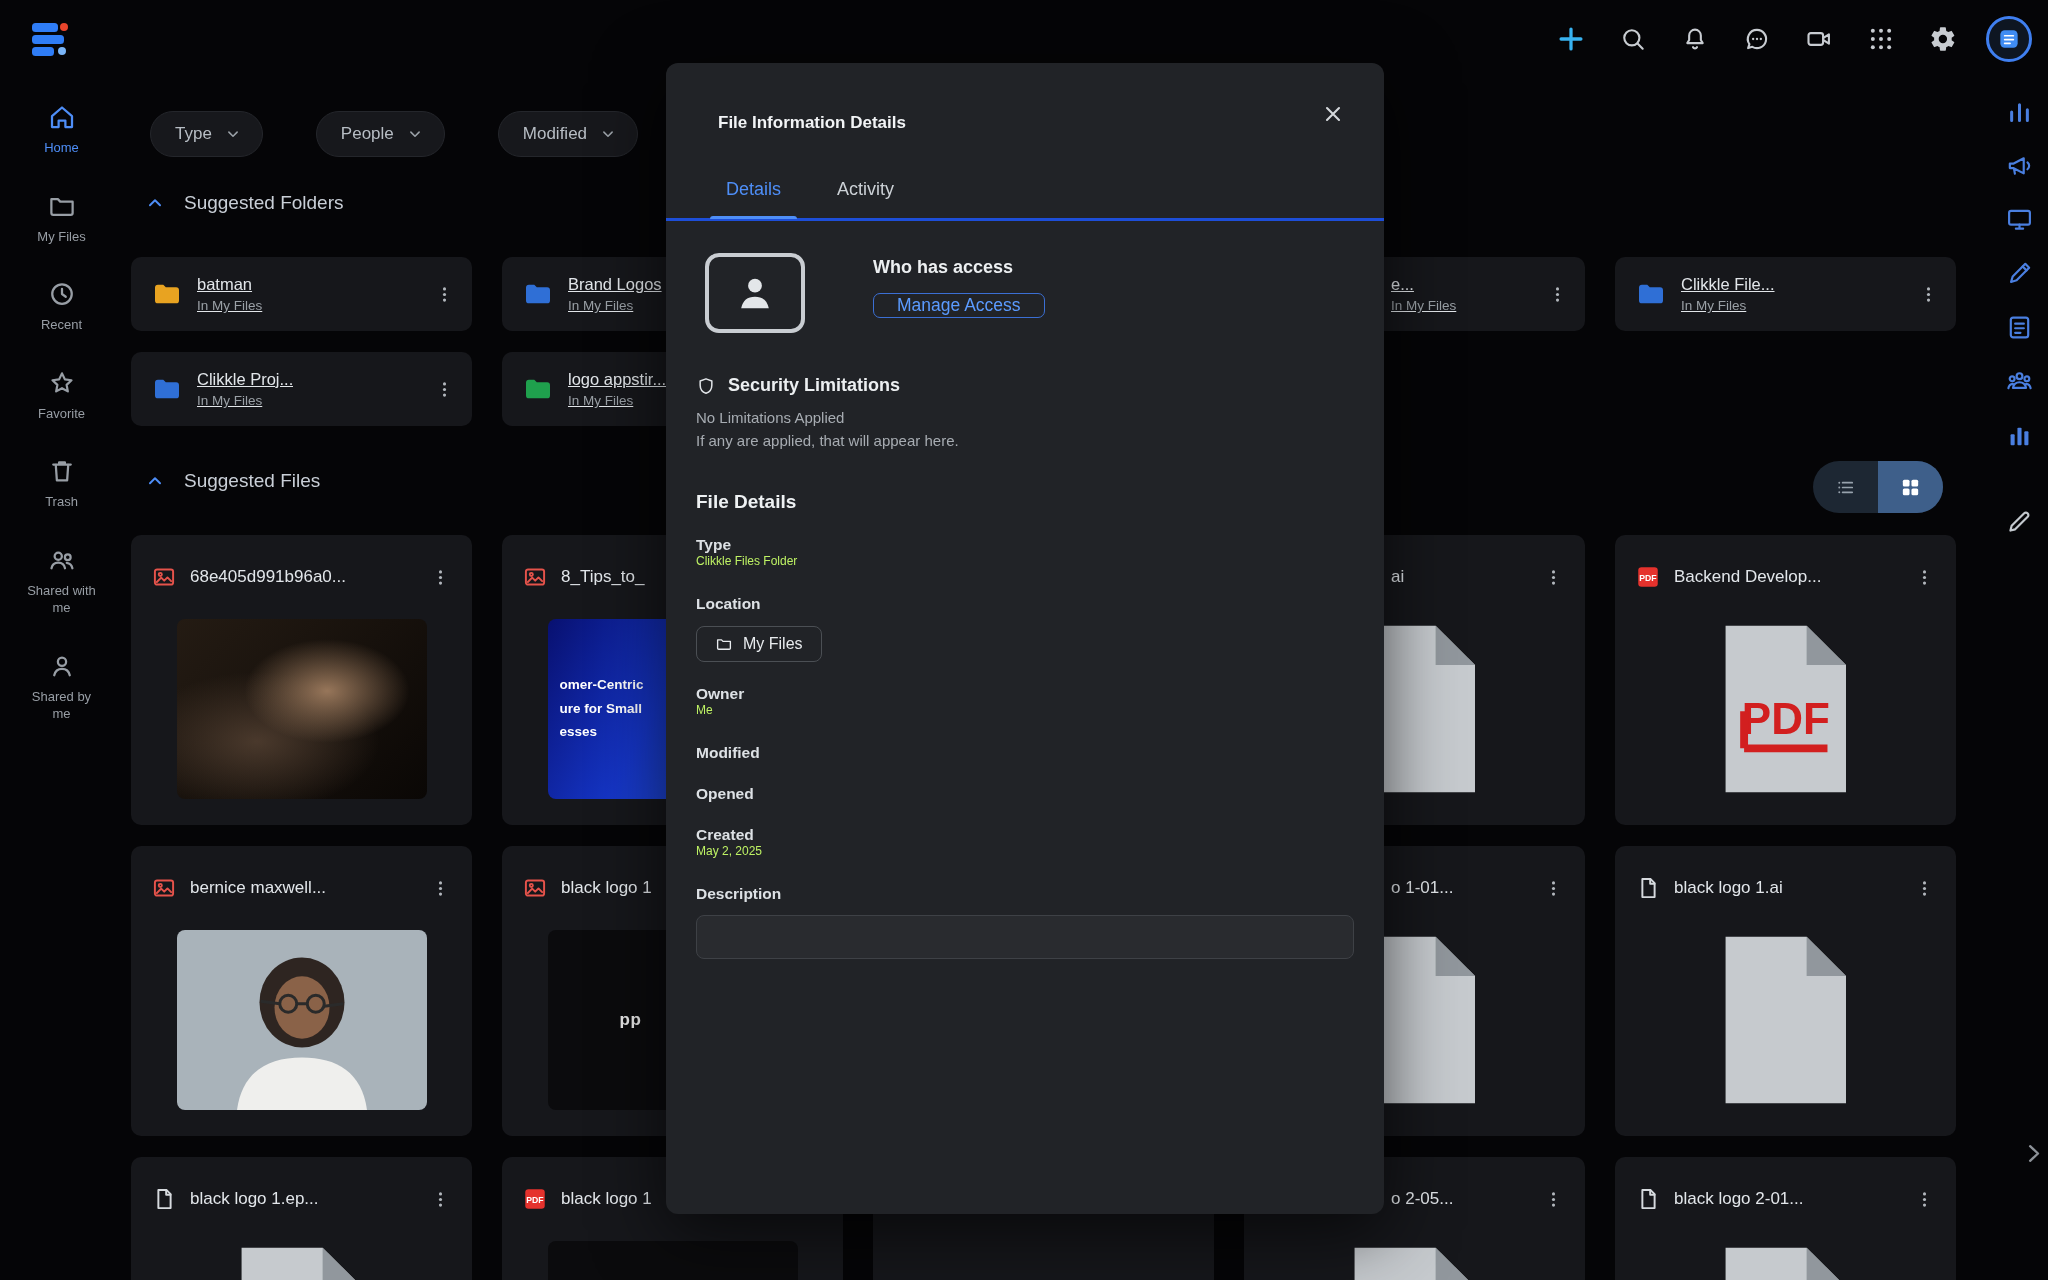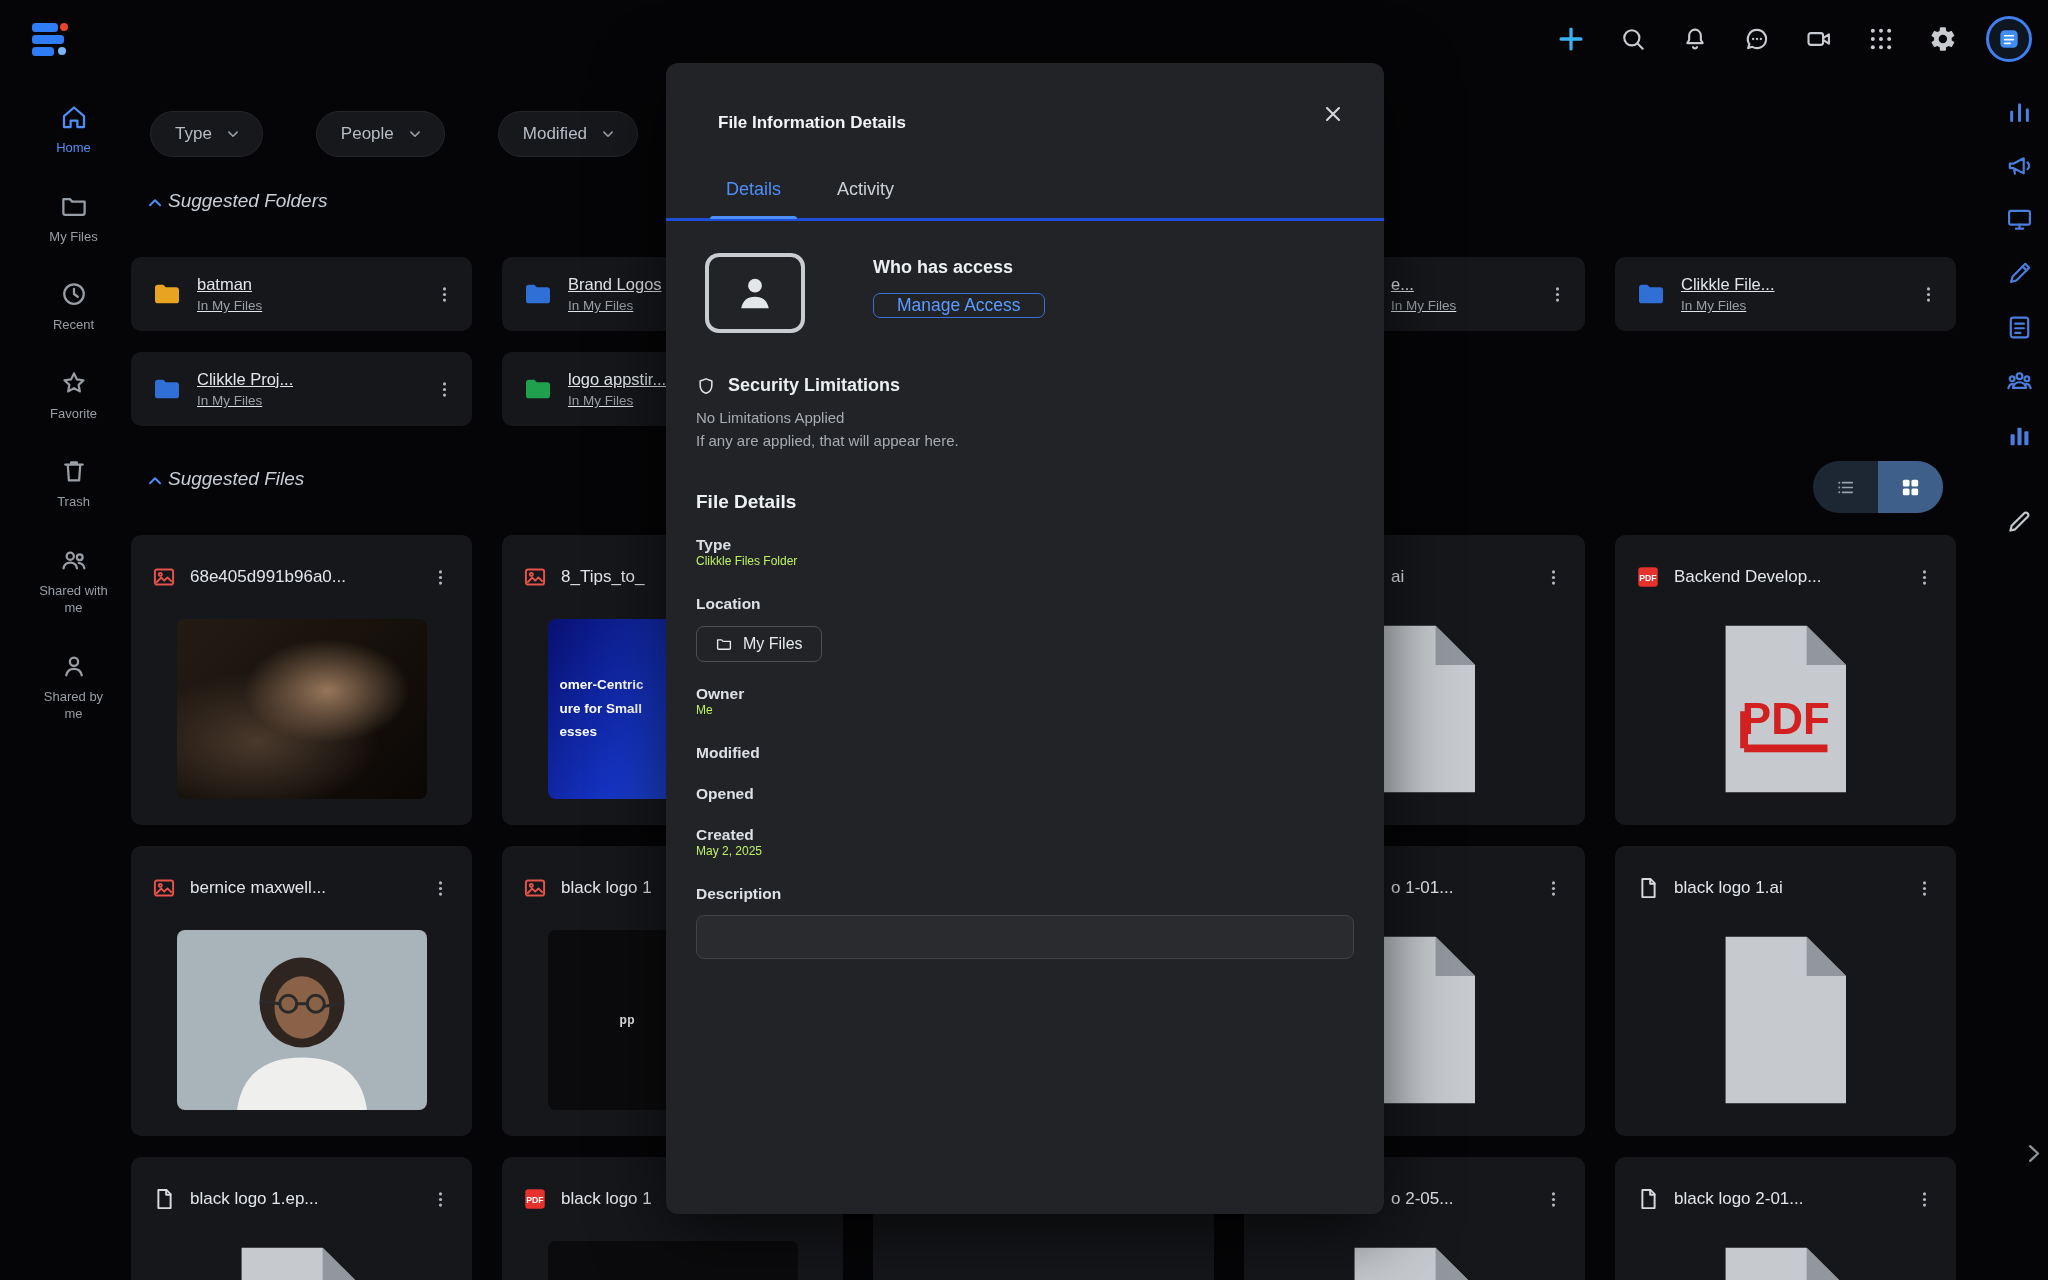--- a/index.html
+++ b/index.html
@@ -18,21 +18,21 @@
   .tb-actions{display:flex;align-items:center;gap:24px;}
   .tb-btn{color:#c8ccd1;width:38px;height:38px;display:grid;place-items:center;}
   .tb-btn .icn{font-size:28px;}
   .tb-btn.plus{color:#38b2f0;}
   .tb-btn.plus .icn{font-size:34px;}
   .avatar{width:46px;height:46px;border-radius:50%;border:3px solid #3f7ff0;display:grid;place-items:center;
           background:#0e1622;box-sizing:border-box;}
   .av-in{font-size:26px;}
 
   
-  .leftnav{position:absolute;top:78px;left:16px;bottom:0;width:115px;display:flex;flex-direction:column;
+  .leftnav{position:absolute;top:78px;left:4px;bottom:0;width:115px;display:flex;flex-direction:column;
            align-items:center;padding-top:24px;gap:34px;}
   .nav-it{display:flex;flex-direction:column;align-items:center;gap:7px;color:#989ea5;width:100%;}
   .nav-it .icn{font-size:30px;}
   .nav-it .lbl{font-size:13px;line-height:1.35;max-width:76px;text-align:center;}
   .nav-it.active{color:#4e8ef7;}
 
   
   .rightrail{position:absolute;top:78px;right:0;width:58px;display:flex;flex-direction:column;
              align-items:center;padding-top:16px;gap:20px;}
   .rr-btn{color:#4a7fe0;width:34px;height:34px;display:grid;place-items:center;}
@@ -41,21 +41,21 @@
   .expand{position:absolute;left:2016px;top:1136px;color:#8d9298;width:34px;height:34px;display:grid;place-items:center;}
   .expand .icn{font-size:27px;}
 
   
   .filters{position:absolute;left:150px;top:111px;display:flex;gap:53px;}
   .chip{display:inline-flex;align-items:center;gap:12px;height:46px;padding:0 20px 0 24px;border-radius:23px;
         background:#17181c;border:1px solid #24262b;color:#b7bdc4;font-size:17px;}
   .chip .icn{font-size:18px;color:#9aa0a7;}
 
   
-  .sec-row{position:absolute;display:flex;align-items:flex-start;font-style:italic;}
+  .sec-row{position:absolute;display:flex;align-items:center;gap:16px;}
   .collapse{color:#4e8ef7;width:26px;height:26px;display:grid;place-items:center;}
   .collapse .icn{font-size:22px;}
   .sec-title{font-size:19px;color:#c9cfd7;font-weight:500;}
 
   .view-toggle{position:absolute;left:1813px;top:461px;width:130px;height:52px;border-radius:26px;
                overflow:hidden;display:flex;background:#1d2733;}
   .vt-seg{flex:1;display:grid;place-items:center;color:#97a2ad;}
   .vt-seg .icn{font-size:23px;}
   .vt-seg.selected{background:#3e5f8a;color:#fff;}
 
@@ -88,21 +88,21 @@
   .t-doc svg{height:176px;width:auto;}
   .t-photo-hand{background:
       radial-gradient(55% 48% at 60% 40%, #97765a 0%, rgba(20,12,6,0) 60%),
       radial-gradient(70% 55% at 32% 68%, #4a392c 0%, rgba(0,0,0,0) 70%),
       linear-gradient(135deg,#241b13 0%,#0a0705 100%);}
   .t-slide{background:linear-gradient(118deg,#081070 0%,#1535c6 45%,#2d62ee 100%);
            flex-direction:column;align-items:flex-start;justify-content:center;padding-left:12px;gap:5px;box-sizing:border-box;}
   .slide-line{color:#fff;font-size:13.5px;font-weight:600;line-height:1.4;}
   .t-portrait svg{width:100%;height:100%;}
   .t-darklogo{background:#0b0b0d;justify-content:flex-start;padding-left:72px;box-sizing:border-box;}
-  .dl-text{color:#e8e8e8;font-size:12px;font-weight:600;letter-spacing:.5px;}
+  .dl-text{color:#e8e8e8;font-size:17px;font-weight:600;letter-spacing:.5px;}
 
   
   .modal{position:absolute;left:666px;top:63px;width:718px;height:1151px;background:#212327;border-radius:12px;
          box-shadow:0 18px 70px rgba(0,0,0,.65);z-index:10;box-sizing:border-box;}
   .m-head{position:relative;padding:38px 40px 0 40px;}
   .m-title{margin:12px;font-size:17px;font-weight:700;color:#f2f4f6;}
   .m-close{position:absolute;top:34px;right:34px;color:#d4d8dc;width:34px;height:34px;display:grid;place-items:center;}
   .m-close .icn{font-size:24px;}
   .m-tabs{display:flex;margin-top:30px;border-bottom:3px solid #1d4ed8;padding:0 32px;}
   .m-tab{position:relative;padding:16px 28px 18px;font-size:18px;color:#ccd1d6;font-weight:500;}

